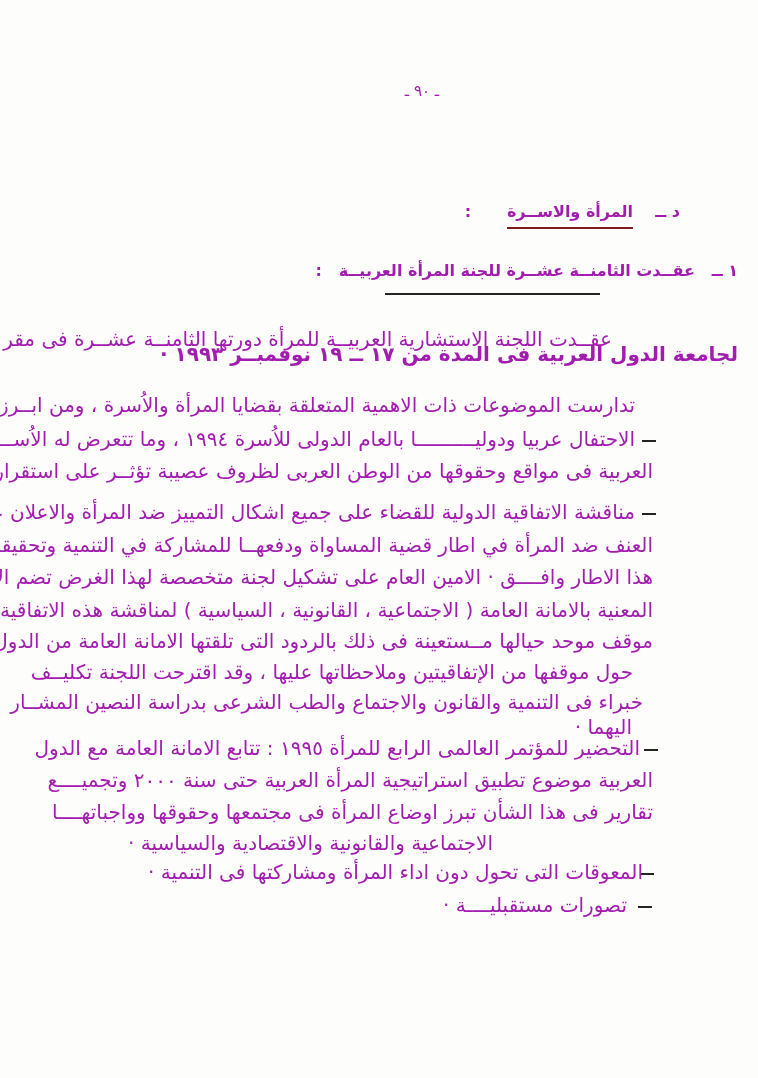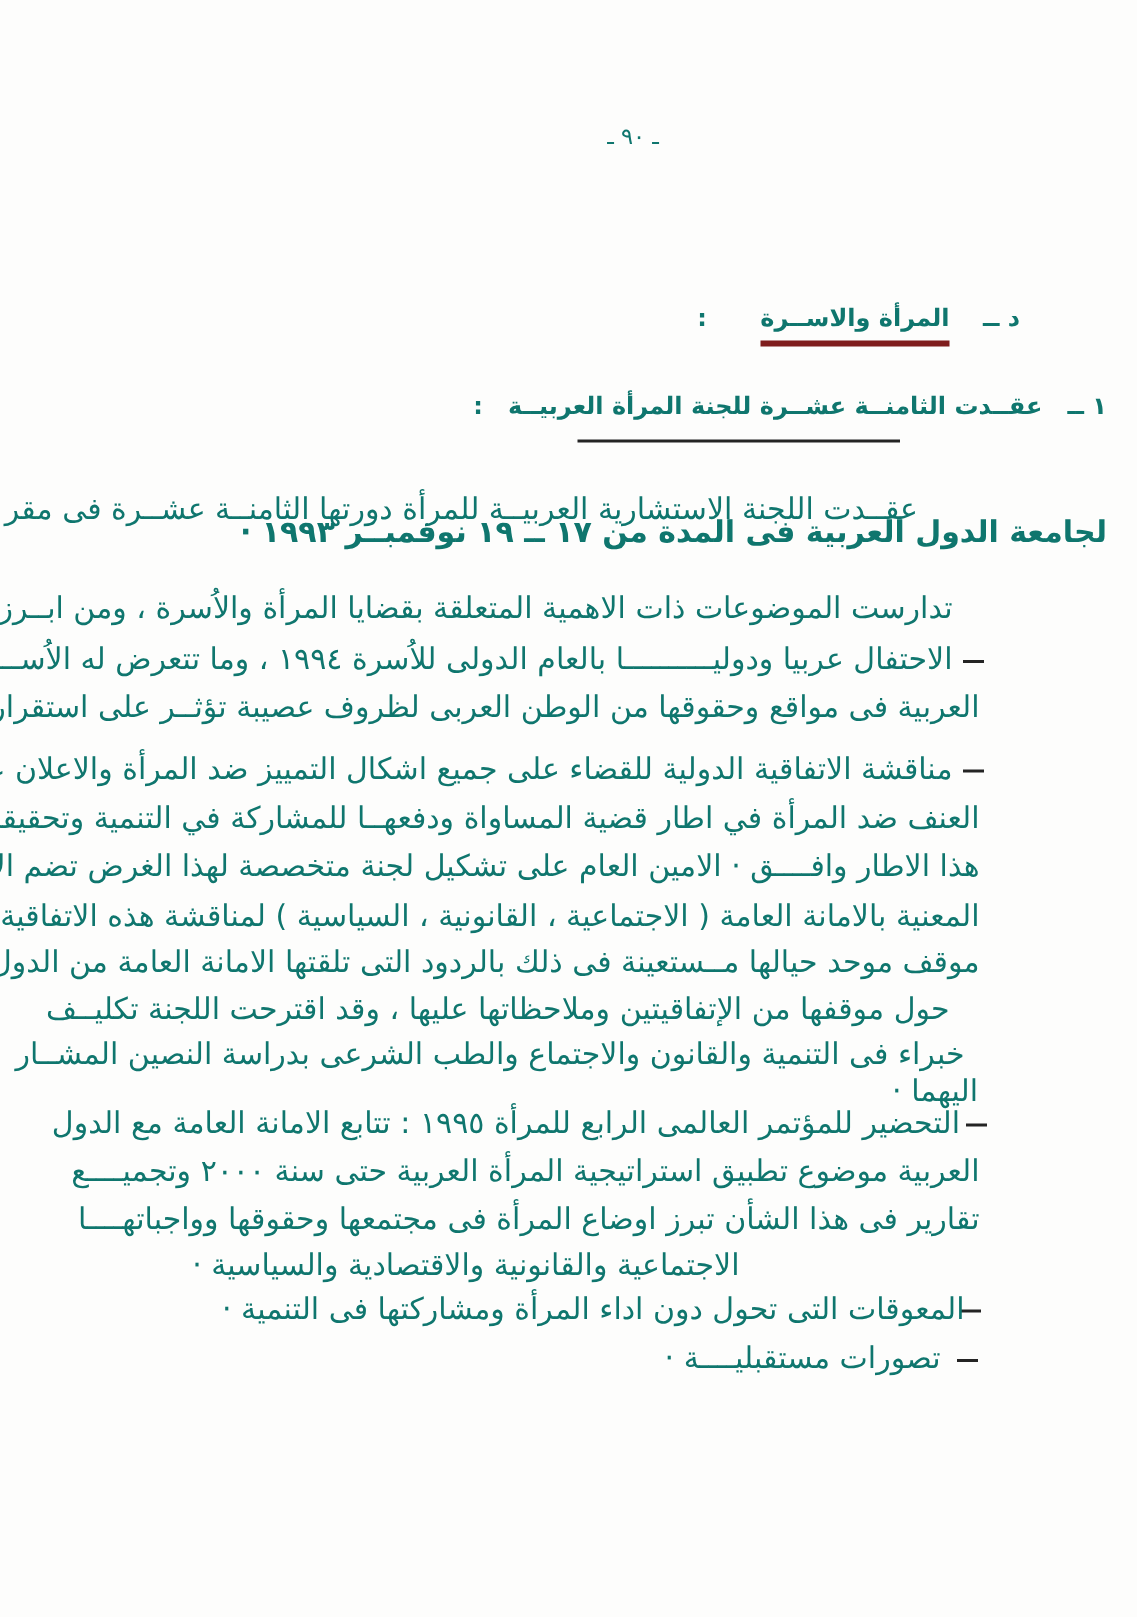--- a/index.html
+++ b/index.html
@@ -1,37 +1,37 @@
 <!DOCTYPE html>
 <html lang="ar"><head>
 <meta charset="utf-8">
 <style>
   html,body{margin:0;padding:0;background:#e9e9e9;}
   .page{
     position:relative;
     width:758px;height:1078px;
     margin:0 auto;
     background:#fdfdfc;
-    color:#0f766e;
+    color:#a21caf;
     font-family:"DejaVu Sans", sans-serif;
     overflow:hidden;
     box-shadow:0 0 4px rgba(0,0,0,.25);
   }
   .pgnum{
     position:absolute;top:82px;left:372px;width:100px;
     text-align:center;font-size:15px;letter-spacing:1px;
     direction:rtl;
   }
   .hd{
     position:absolute;direction:rtl;font-weight:700;
     font-size:16px;white-space:nowrap;
   }
   .hd .u{
     display:inline-block;
-    border-bottom:4px solid #7f1d1d;
+    border-bottom:2px solid #7f1d1d;
     padding-bottom:6px;
     margin-left:19px;
   }
   .rule{
     position:absolute;height:2px;background:#242424;
   }
   .ln{
     position:absolute;direction:rtl;
     font-size:20px;line-height:23px;
     white-space:nowrap;
@@ -83,21 +83,21 @@
   <div class="ln" style="top:460px;left:115px;right:105px;">العربية فى مواقع وحقوقها من الوطن العربى لظروف عصيبة تؤثــر على استقرارها وتقدمهــــا ·</div>
 
   <div class="dash" style="top:513px;right:102px;"></div>
   <div class="ln" style="top:534px;left:115px;right:105px;">العنف ضد المرأة في اطار قضية المساواة ودفعهــا للمشاركة في التنمية وتحقيقا للسلم وفـــي</div>
   <div class="ln" style="top:501px;left:115px;right:123px;">مناقشة الاتفاقية الدولية للقضاء على جميع اشكال التمييز ضد المرأة والاعلان عن القضاء علـــى</div>
   <div class="ln" style="top:566px;left:130px;right:105px;">هذا الاطار وافــــق · الامين العام على تشكيل لجنة متخصصة لهذا الغرض تضم الادارات</div>
   <div class="ln" style="top:599px;left:130px;right:105px;">المعنية بالامانة العامة ( الاجتماعية ، القانونية ، السياسية ) لمناقشة هذه الاتفاقية لاتخاذ</div>
   <div class="ln" style="top:630px;left:130px;right:105px;">موقف موحد حيالها مــستعينة فى ذلك بالردود التى تلقتها الامانة العامة من الدول العربية</div>
   <div class="ln" style="top:691px;left:138px;right:115px;">خبراء فى التنمية والقانون والاجتماع والطب الشرعى بدراسة النصين المشــار</div>
   <div class="ln" style="top:661px;left:133px;right:125px;">حول موقفها من الإتفاقيتين وملاحظاتها عليها ، وقد اقترحت اللجنة تكليــف</div>
-  <div class="ln natural" style="top:716px;right:106px;">اليهما ·</div>
+  <div class="ln natural" style="top:716px;right:126px;">اليهما ·</div>
 
   <div class="dash" style="top:749px;right:100px;"></div>
   <div class="ln heavy" style="top:737px;left:132px;right:118px;">التحضير للمؤتمر العالمى الرابع للمرأة ١٩٩٥ : تتابع الامانة العامة مع الدول</div>
   <div class="ln heavy" style="top:769px;left:133px;right:105px;">العربية موضوع تطبيق استراتيجية المرأة العربية حتى سنة ٢٠٠٠ وتجميــــع</div>
   <div class="ln heavy" style="top:801px;left:115px;right:105px;">تقارير فى هذا الشأن تبرز اوضاع المرأة فى مجتمعها وحقوقها وواجباتهــــا</div>
   <div class="ln natural heavy" style="top:832px;right:265px;">الاجتماعية والقانونية والاقتصادية والسياسية ·</div>
 
   <div class="dash" style="top:873px;right:104px;"></div>
   <div class="ln natural heavy" style="top:861px;right:115px;">المعوقات التى تحول دون اداء المرأة ومشاركتها فى التنمية ·</div>
 

